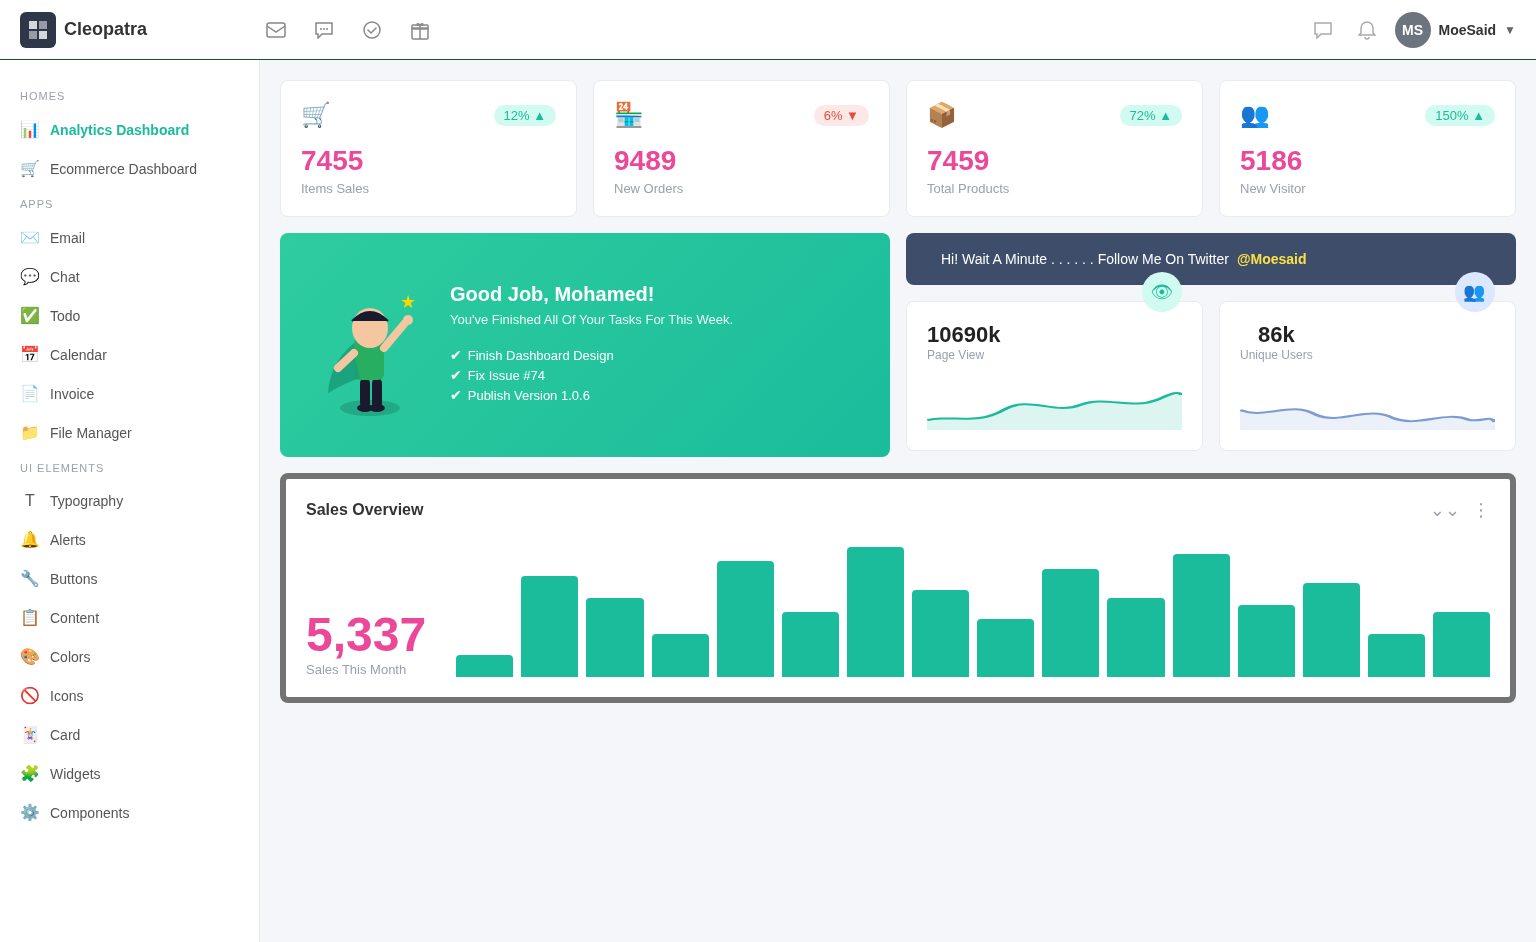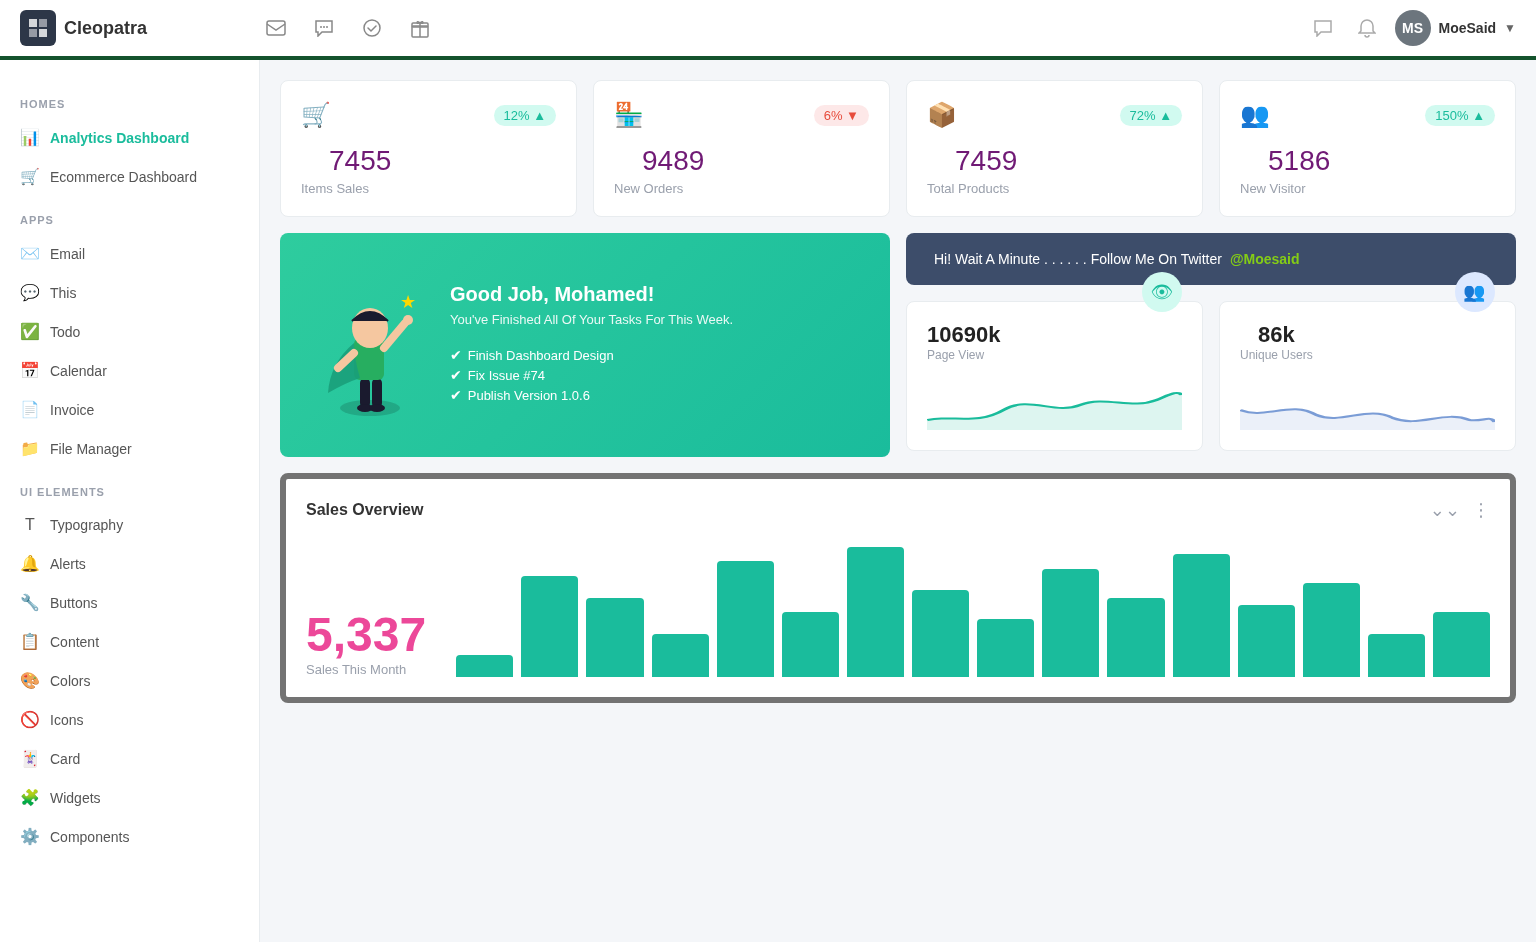--- a/index.html
+++ b/index.html
@@ -5,21 +5,21 @@
     * { box-sizing: border-box; margin: 0; padding: 0; }
     body { font-family: 'Segoe UI', Arial, sans-serif; background: #f4f6f9; color: #333; display: flex; flex-direction: column; height: 100vh; overflow: hidden; }
 
     
     .topnav {
       height: 60px;
       background: #fff;
       display: flex;
       align-items: center;
       padding: 0 20px;
-      border-bottom: 4px solid #14532d;
+      border-bottom: 1px solid #14532d;
       flex-shrink: 0;
       z-index: 10;
     }
     .logo {
       display: flex;
       align-items: center;
       gap: 8px;
       font-size: 18px;
       font-weight: 700;
       color: #333;
@@ -102,25 +102,25 @@
     .sidebar {
       width: 260px;
       background: #fff;
       border-right: 1px solid #e8ecef;
       overflow-y: auto;
       flex-shrink: 0;
       padding: 20px 0;
     }
     .sidebar-section-title {
       font-size: 11px;
-      font-weight: 700;
+      font-weight: 400;
       color: #9aa0ac;
       letter-spacing: 1px;
       padding: 0 20px 8px;
-      margin-top: 18px;
+      margin-top: 10px;
     }
     .sidebar-item {
       display: flex;
       align-items: center;
       gap: 10px;
       padding: 10px 20px;
       cursor: pointer;
       color: #555;
       font-size: 14px;
       border-radius: 0;
@@ -162,24 +162,23 @@
       font-size: 13px;
       font-weight: 400;
       display: flex;
       align-items: center;
       gap: 4px;
     }
     .badge-up { background: #d1faf0; color: #1abc9c; }
     .badge-down { background: #fde8e8; color: #e74c3c; }
     .stat-value {
       font-size: 28px;
-      font-weight: 400;
-      color: #701a75;
+      font-weight: 700;
+      color: #ec4899;
       margin-bottom: 4px;
-      margin-left: 28px;
     }
     .stat-label {
       font-size: 13px;
       color: #9aa0ac;
     }
 
     
     .middle-row {
       display: grid;
       grid-template-columns: 1fr 1fr;
@@ -225,28 +224,28 @@
 
     
     .right-col {
       display: flex;
       flex-direction: column;
       gap: 16px;
     }
     .twitter-banner {
       background: #3d4d6a;
       border-radius: 8px;
-      padding: 18px 28px;
+      padding: 18px 35px;
       color: #fff;
       font-size: 14px;
       display: flex;
       align-items: center;
       gap: 8px;
     }
-    .twitter-handle { color: #84cc16; font-weight: 700; }
+    .twitter-handle { color: #fde047; font-weight: 700; }
 
     .metrics-row {
       display: grid;
       grid-template-columns: 1fr 1fr;
       gap: 16px;
     }
     .metric-card {
       background: #fff;
       border-radius: 8px;
       padding: 20px;
@@ -419,21 +418,21 @@
         <span class="sidebar-item-icon">🛒</span>
         <span>Ecommerce Dashboard</span>
       </div>
       <div class="sidebar-section-title">APPS</div>
       <div class="sidebar-item">
         <span class="sidebar-item-icon">✉️</span>
         <span>Email</span>
       </div>
       <div class="sidebar-item">
         <span class="sidebar-item-icon">💬</span>
-        <span>This</span>
+        <span>Chat</span>
       </div>
       <div class="sidebar-item">
         <span class="sidebar-item-icon">✅</span>
         <span>Todo</span>
       </div>
       <div class="sidebar-item">
         <span class="sidebar-item-icon">📅</span>
         <span>Calendar</span>
       </div>
       <div class="sidebar-item">

